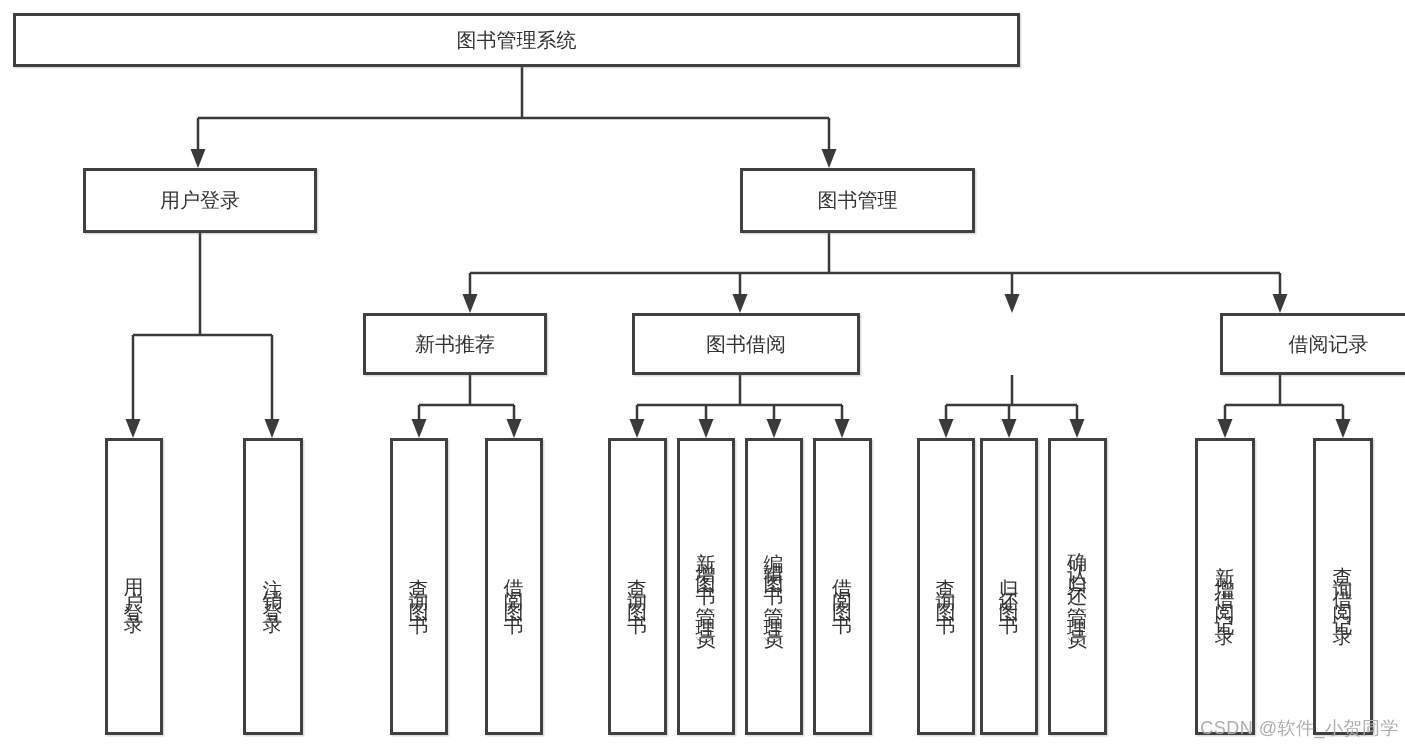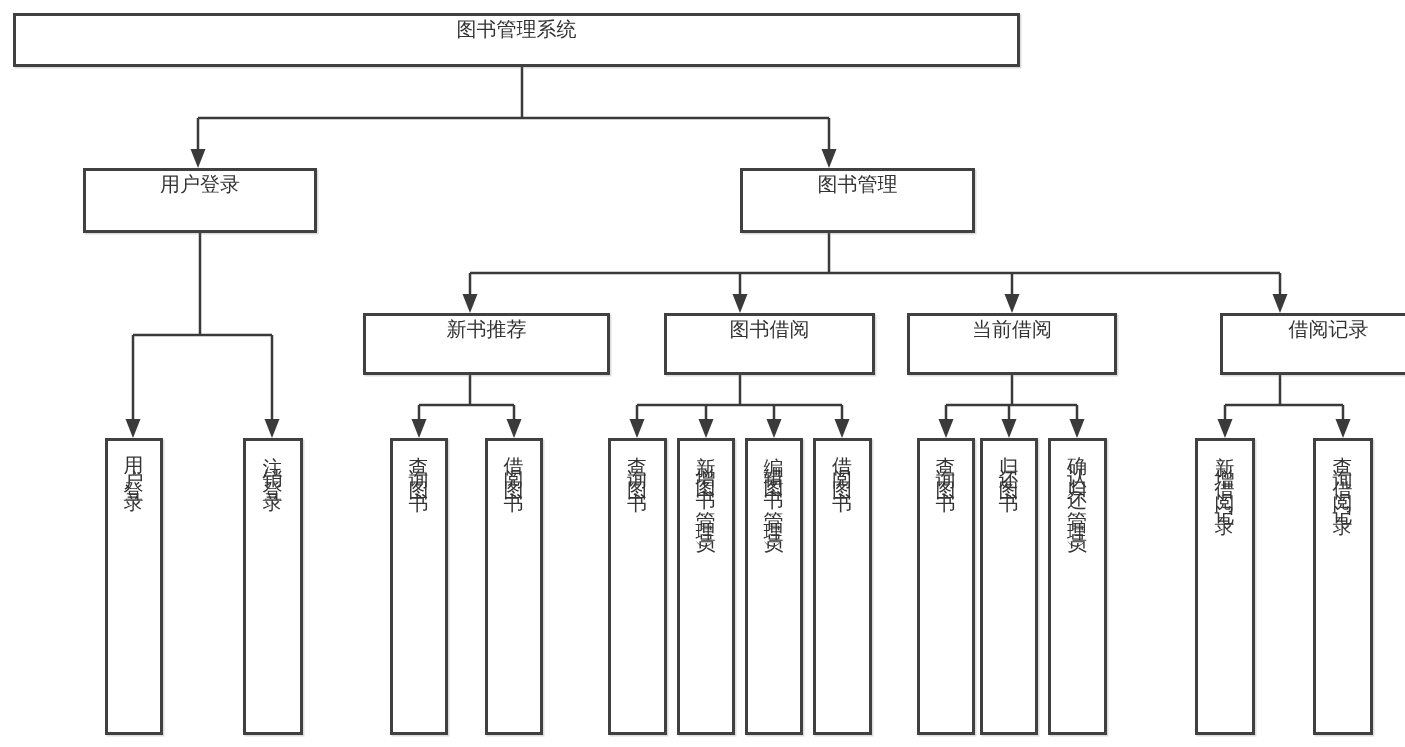--- a/index.html
+++ b/index.html
@@ -21,21 +21,21 @@
     top: 0;
     width: 1405px;
     height: 747px;
   }
   .node {
     position: absolute;
     box-sizing: border-box;
     background: #ffffff;
     border: 3px solid #404040;
     display: flex;
-    align-items: flex-start;
+    align-items: center;
     justify-content: center;
     color: #333333;
     font-size: 20px;
     box-shadow: 1.5px 1.5px 0 rgba(120,120,120,0.25);
   }
   .hnode { top: 168px; height: 65px; }
   .l3node { top: 313px; height: 62px; }
   .vnode {
     top: 438px;
     height: 297px;
@@ -101,28 +101,25 @@
     <span>图书管理系统</span>
   </div>
 
   <div class="node hnode" style="left:83px; width:234px;">
     <span>用户登录</span>
   </div>
   <div class="node hnode" style="left:712px; width:235px;margin-left:28px;">
     <span>图书管理</span>
   </div>
 
-  <div class="node l3node" style="left:363px; width:247px;">
+  <div class="node l3node" style="left:363px; width:184px;">
     <span>新书推荐</span>
   </div>
-  <div class="node l3node" style="left:664px; width:211px;">
+  <div class="node l3node" style="left:632px; width:228px;">
     <span>图书借阅</span>
-  </div>
-  <div class="node l3node" style="left:907px; width:210px;">
-    <span>当前借阅</span>
   </div>
   <div class="node l3node" style="left:1220px; width:217px;">
     <span>借阅记录</span>
   </div>
 
   <div class="node vnode" style="left:105px; width:58px;">
     <span>用户登录</span>
   </div>
   <div class="node vnode" style="left:243px; width:60px;">
     <span>注销登录</span>
@@ -158,14 +155,15 @@
     <span>确认归还（管理员）</span>
   </div>
 
   <div class="node vnode" style="left:1195px; width:60px;">
     <span>新增借阅记录</span>
   </div>
   <div class="node vnode" style="left:1313px; width:60px;">
     <span>查询借阅记录</span>
   </div>
 
+  <div class="watermark">CSDN @软件_小贺同学</div>
 
 </div>
 
 </body></html>

